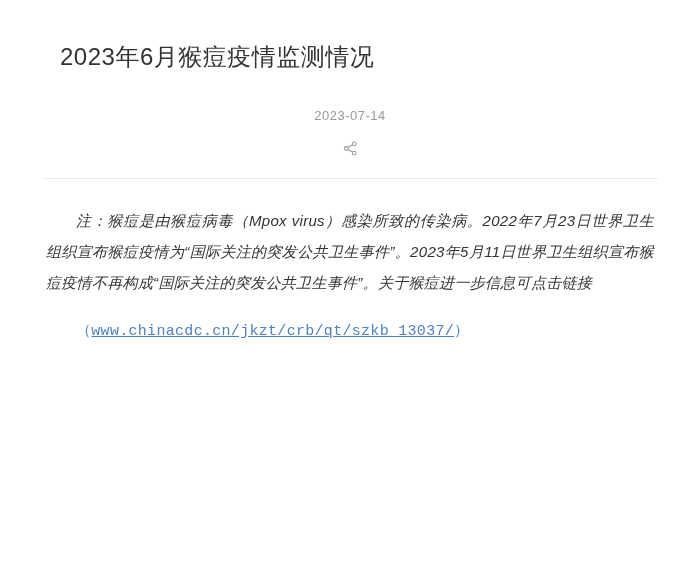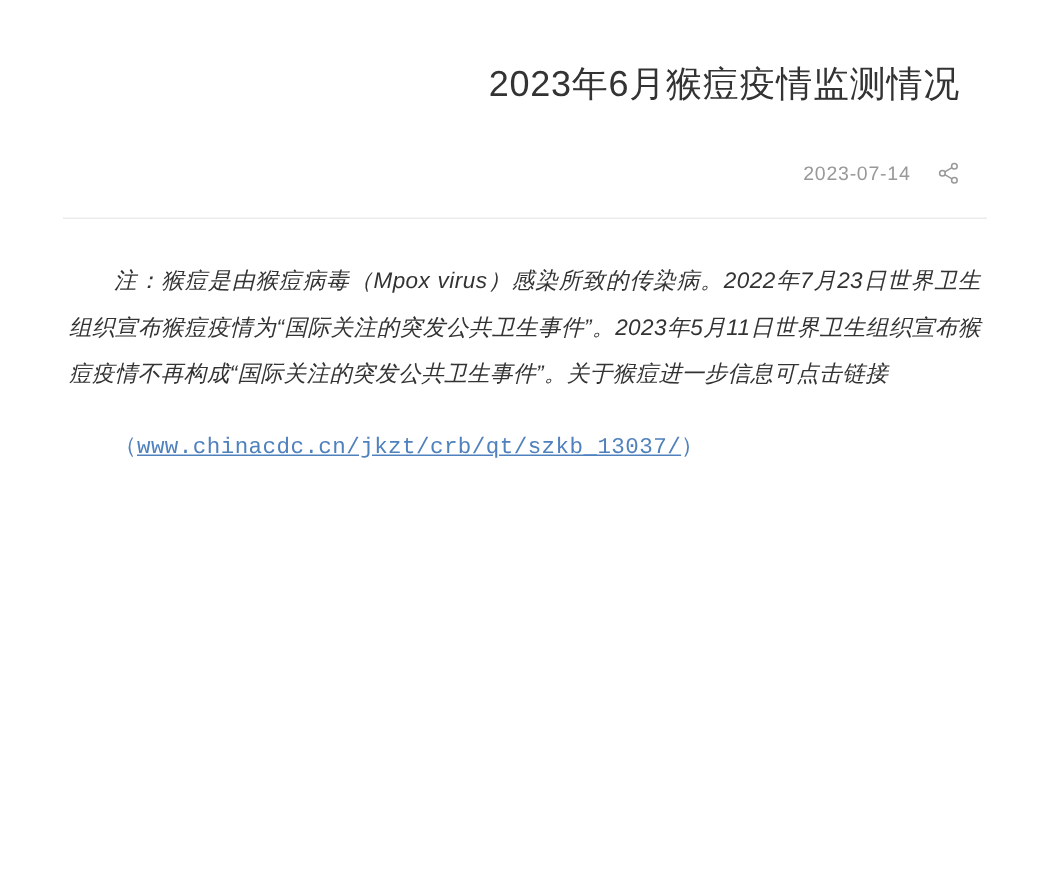--- a/index.html
+++ b/index.html
@@ -14,35 +14,36 @@
     color: #333333;
     overflow: hidden;
   }
   .page {
     position: relative;
     width: 700px;
     height: 585px;
     box-sizing: border-box;
   }
   .title {
-    text-align: right;
+    text-align: left;
     font-size: 24px;
     line-height: 34px;
     color: #333333;
     font-weight: normal;
     margin: 0;
     padding: 40px 60px 0 60px;
     letter-spacing: 0.5px;
   }
   .meta-row {
     display: flex;
     align-items: center;
     justify-content: flex-end;
     padding: 34px 60px 0 60px;
     gap: 18px;
+    flex-direction: column;
   }
   .meta-date {
     font-size: 13px;
     color: #999999;
     letter-spacing: 0.5px;
   }
   .share-icon {
     width: 15px;
     height: 15px;
     display: block;

